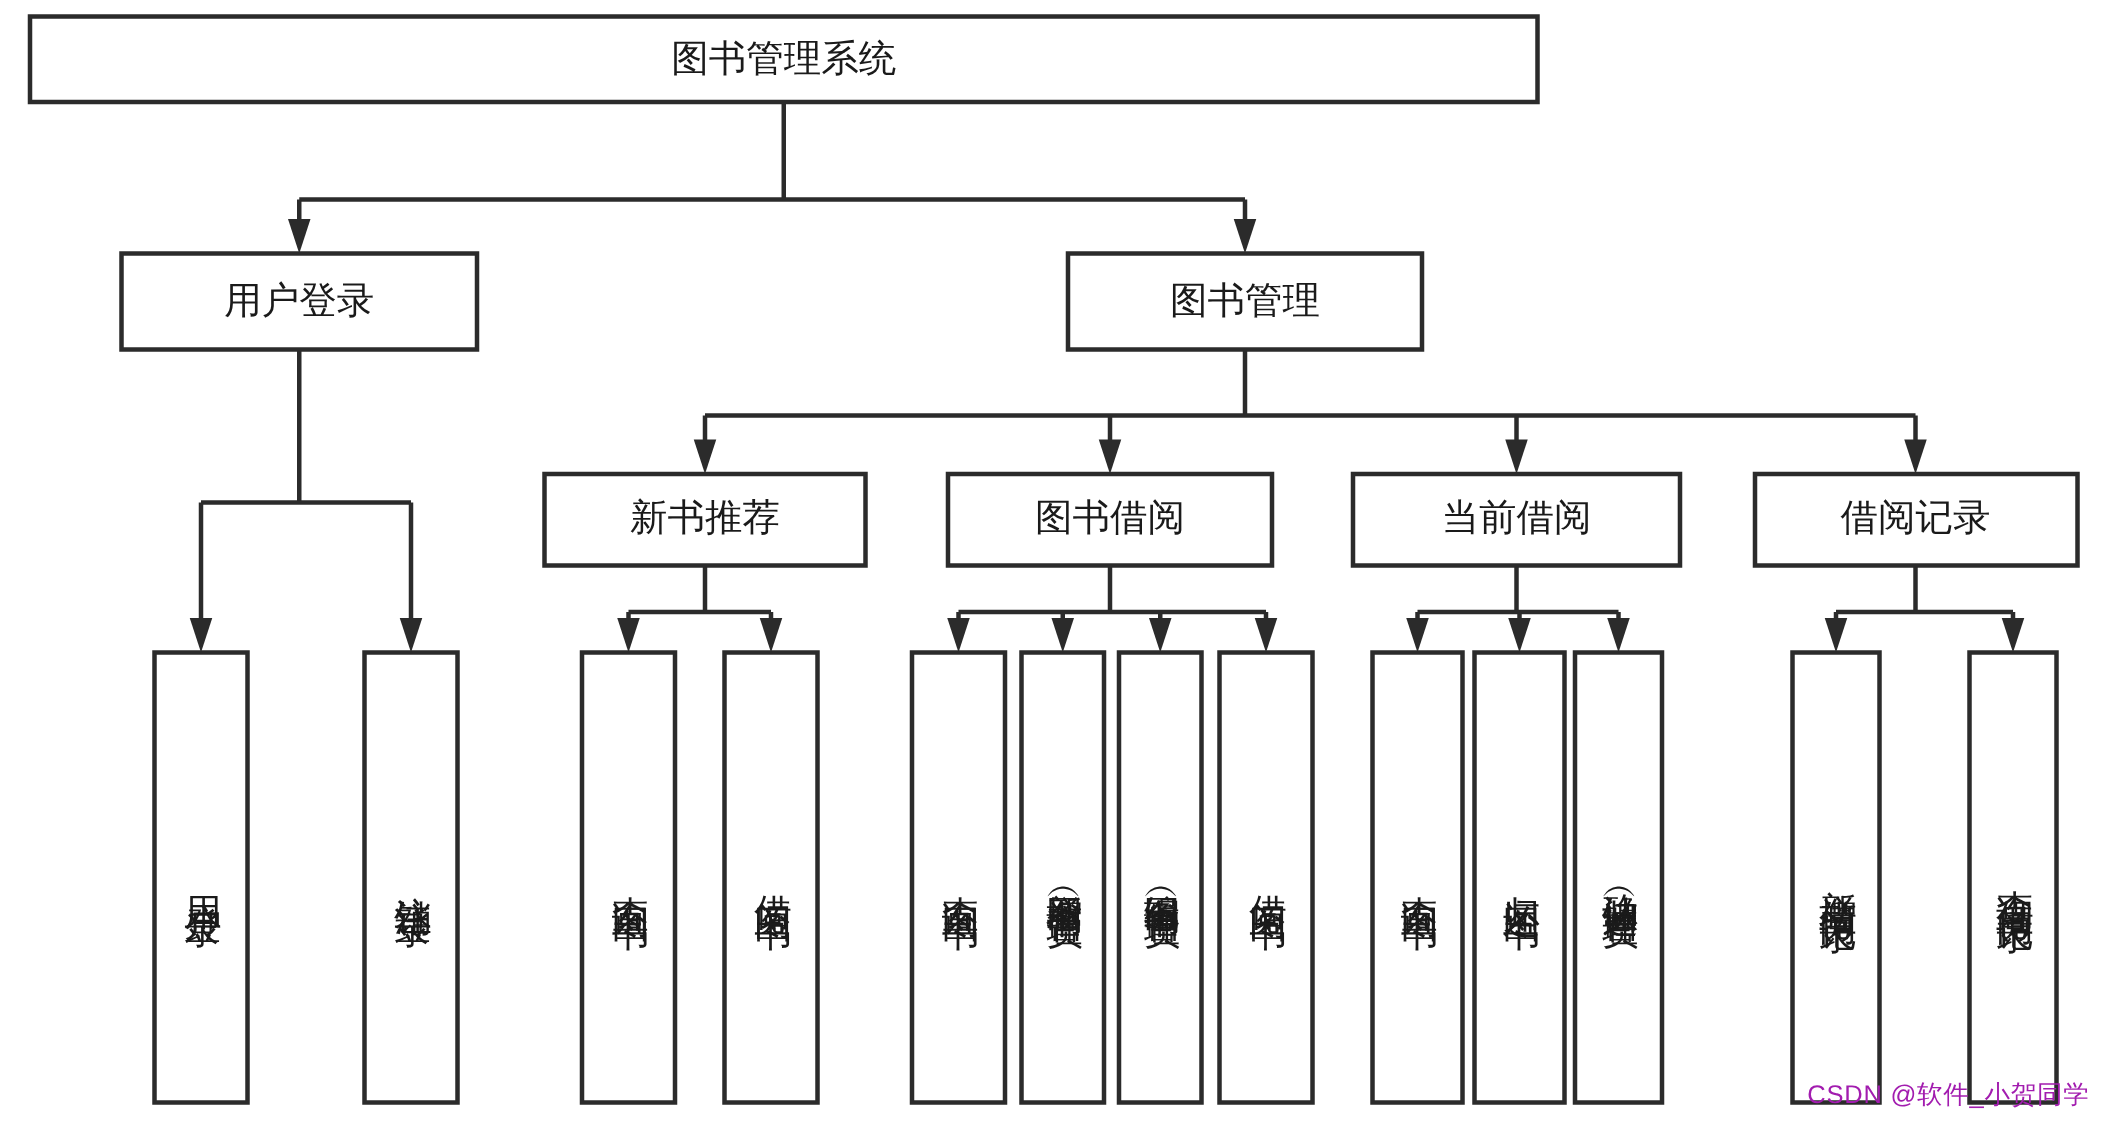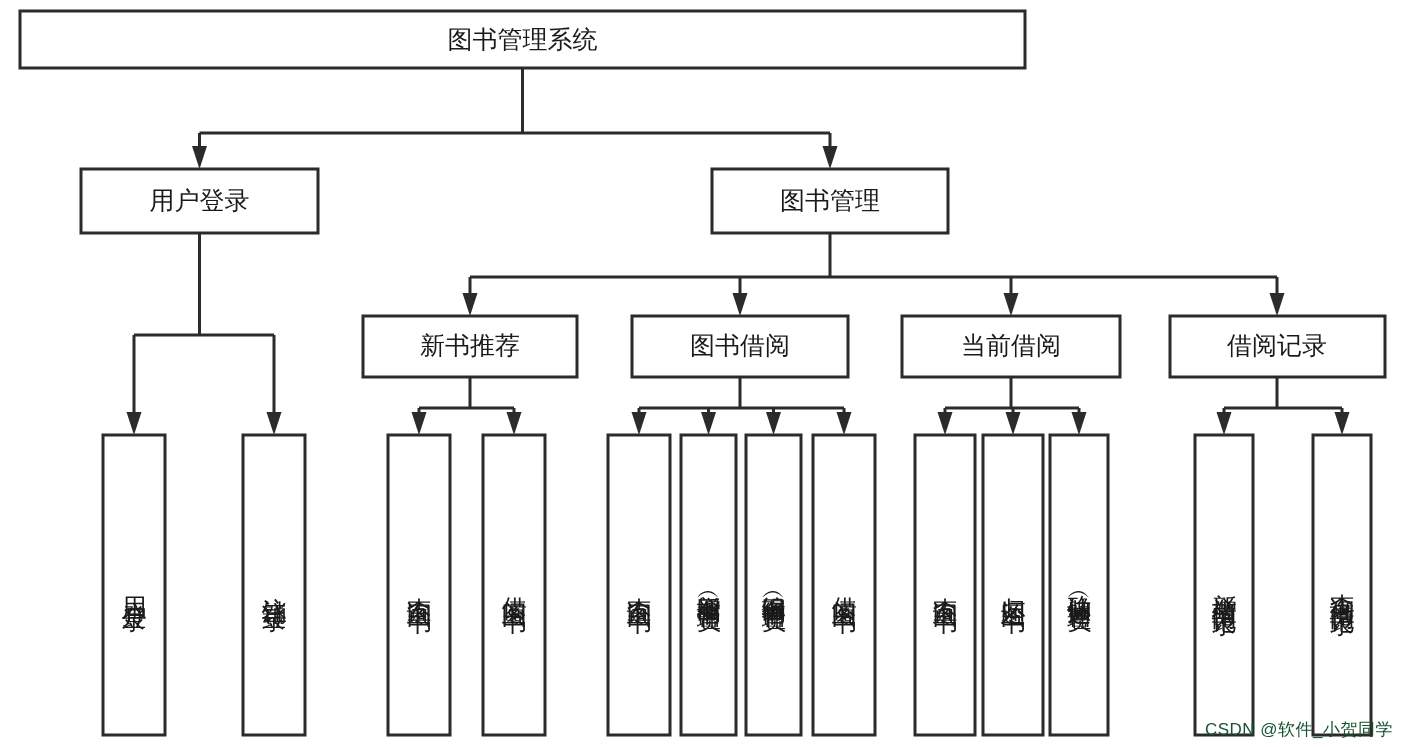--- a/index.html
+++ b/index.html
@@ -48,21 +48,21 @@
   .arrow-head {
     fill: #2b2b2b;
     stroke: none;
   }
   .watermark {
     position: absolute;
     right: 12px;
     bottom: 6px;
     font-family: "Liberation Sans", "DejaVu Sans", sans-serif;
     font-size: 17px;
-    color: #14532d;
+    color: #a21caf;
     white-space: nowrap;
     letter-spacing: 0.5px;
   }
 </style>
 </head>
 <body>
 
 <div id="diagram-root">
 
   <svg class="flow" viewBox="0 0 1405 747">

